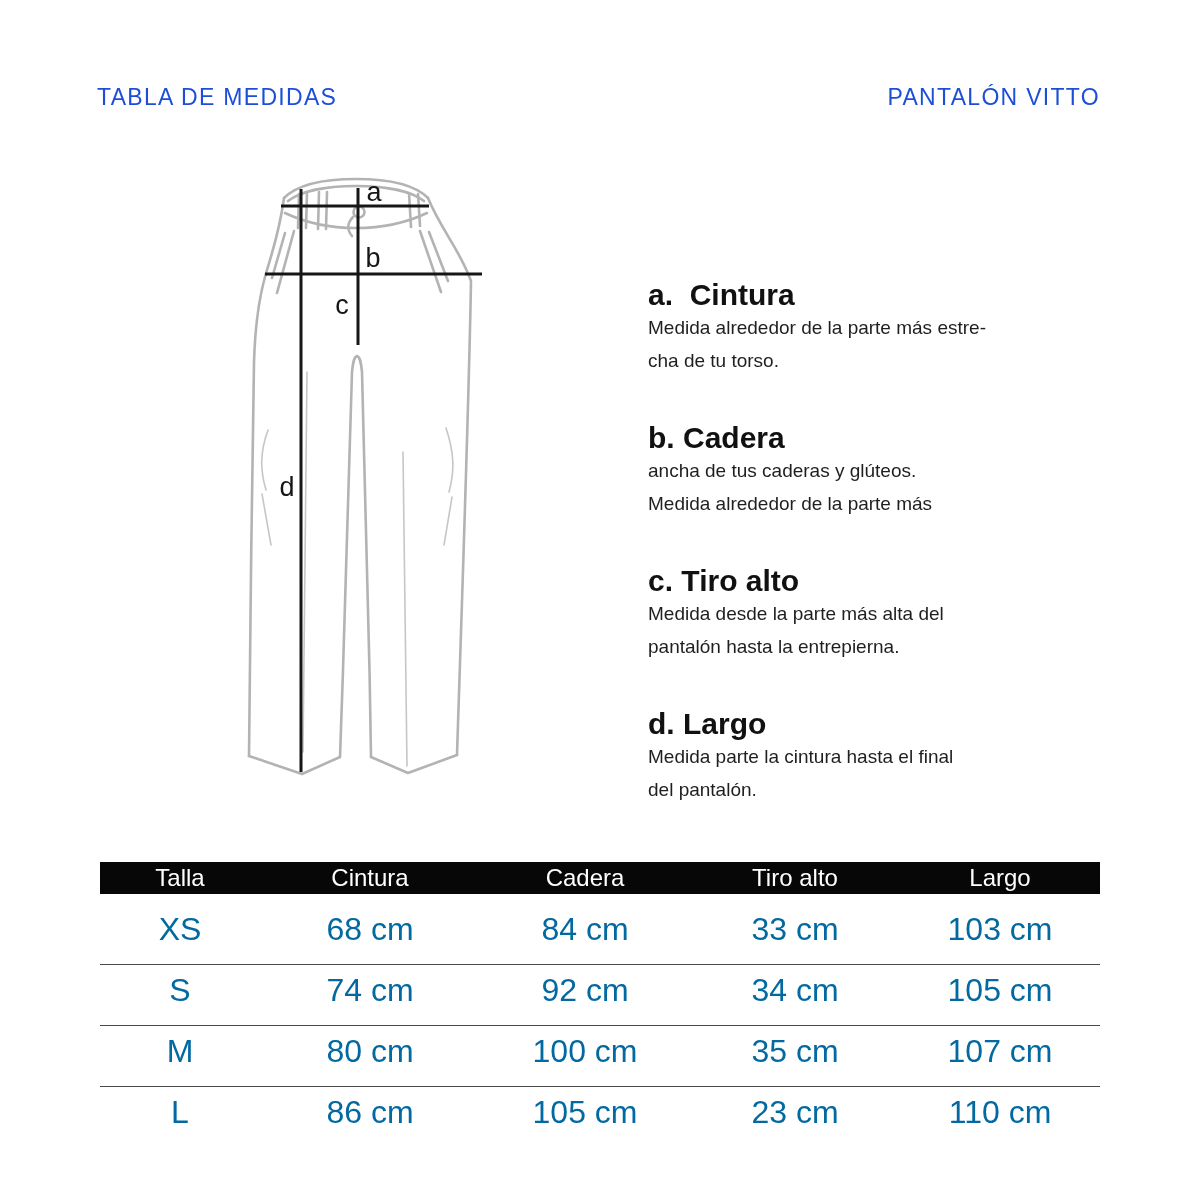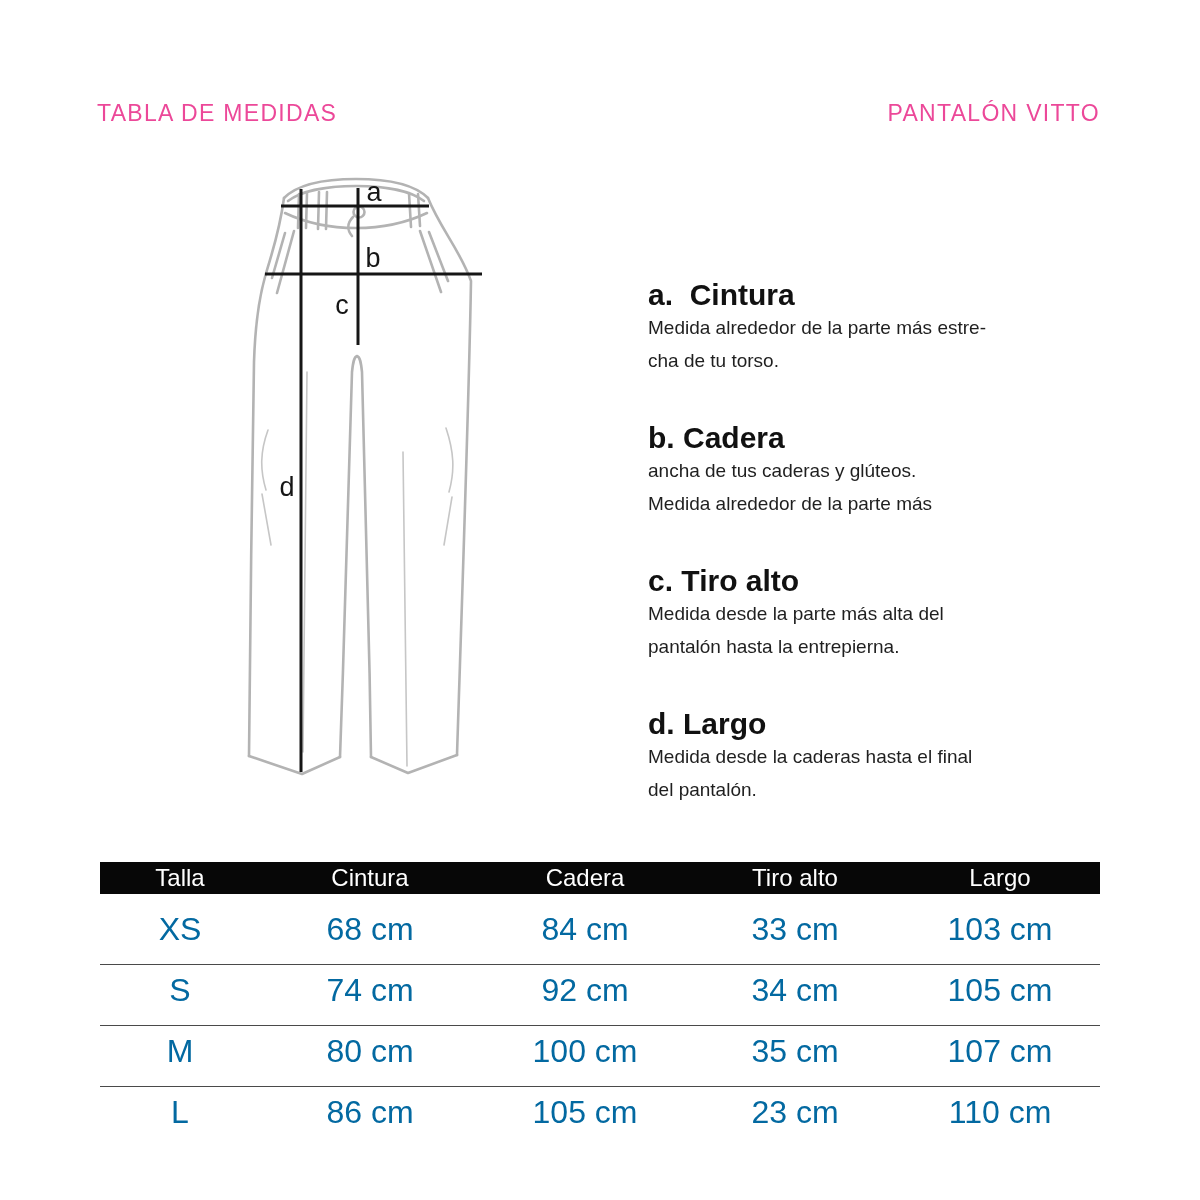--- a/index.html
+++ b/index.html
@@ -2,21 +2,21 @@
 <html><head>
 <meta charset="utf-8">
 <style>
   html,body{margin:0;padding:0;background:#ffffff;}
   .canvas{
     position:relative;width:1200px;height:1200px;background:#ffffff;overflow:hidden;
     font-family:"Liberation Sans",sans-serif;
   }
   
   .hdr{
-    position:absolute;top:100px;font-size:23px;letter-spacing:1.3px;color:#ec4899;
+    position:absolute;top:84px;font-size:23px;letter-spacing:1.3px;color:#1d4ed8;
     white-space:nowrap;
   }
   .hdr-left{left:97px;}
   .hdr-right{right:100px;}
   
   .pants{position:absolute;left:245px;top:172px;}
   .sketch{stroke:#b3b3b3;fill:none;stroke-width:2.6;stroke-linecap:round;stroke-linejoin:round;}
   .faint{stroke:#c6c6c6;fill:none;stroke-width:1.6;stroke-linecap:round;}
   .measure{stroke:#161616;fill:none;stroke-width:3;stroke-linecap:butt;}
   .marker{fill:#161616;font-size:27px;font-family:"Liberation Sans",sans-serif;text-anchor:middle;}
@@ -93,21 +93,21 @@
       <div class="def-line">ancha de tus caderas y glúteos.</div>
       <div class="def-line">Medida alrededor de la parte más</div>
     </div>
     <div class="def-section">
       <div class="def-heading">c. Tiro alto</div>
       <div class="def-line">Medida desde la parte más alta del</div>
       <div class="def-line">pantalón hasta la entrepierna.</div>
     </div>
     <div class="def-section">
       <div class="def-heading">d. Largo</div>
-      <div class="def-line">Medida desde la caderas hasta el final</div>
+      <div class="def-line">Medida parte la cintura hasta el final</div>
       <div class="def-line">del pantalón.</div>
     </div>
   </div>
 
   <div class="size-table">
     <div class="t-row t-head">
       <div>Talla</div>
       <div>Cintura</div>
       <div>Cadera</div>
       <div>Tiro alto</div>

